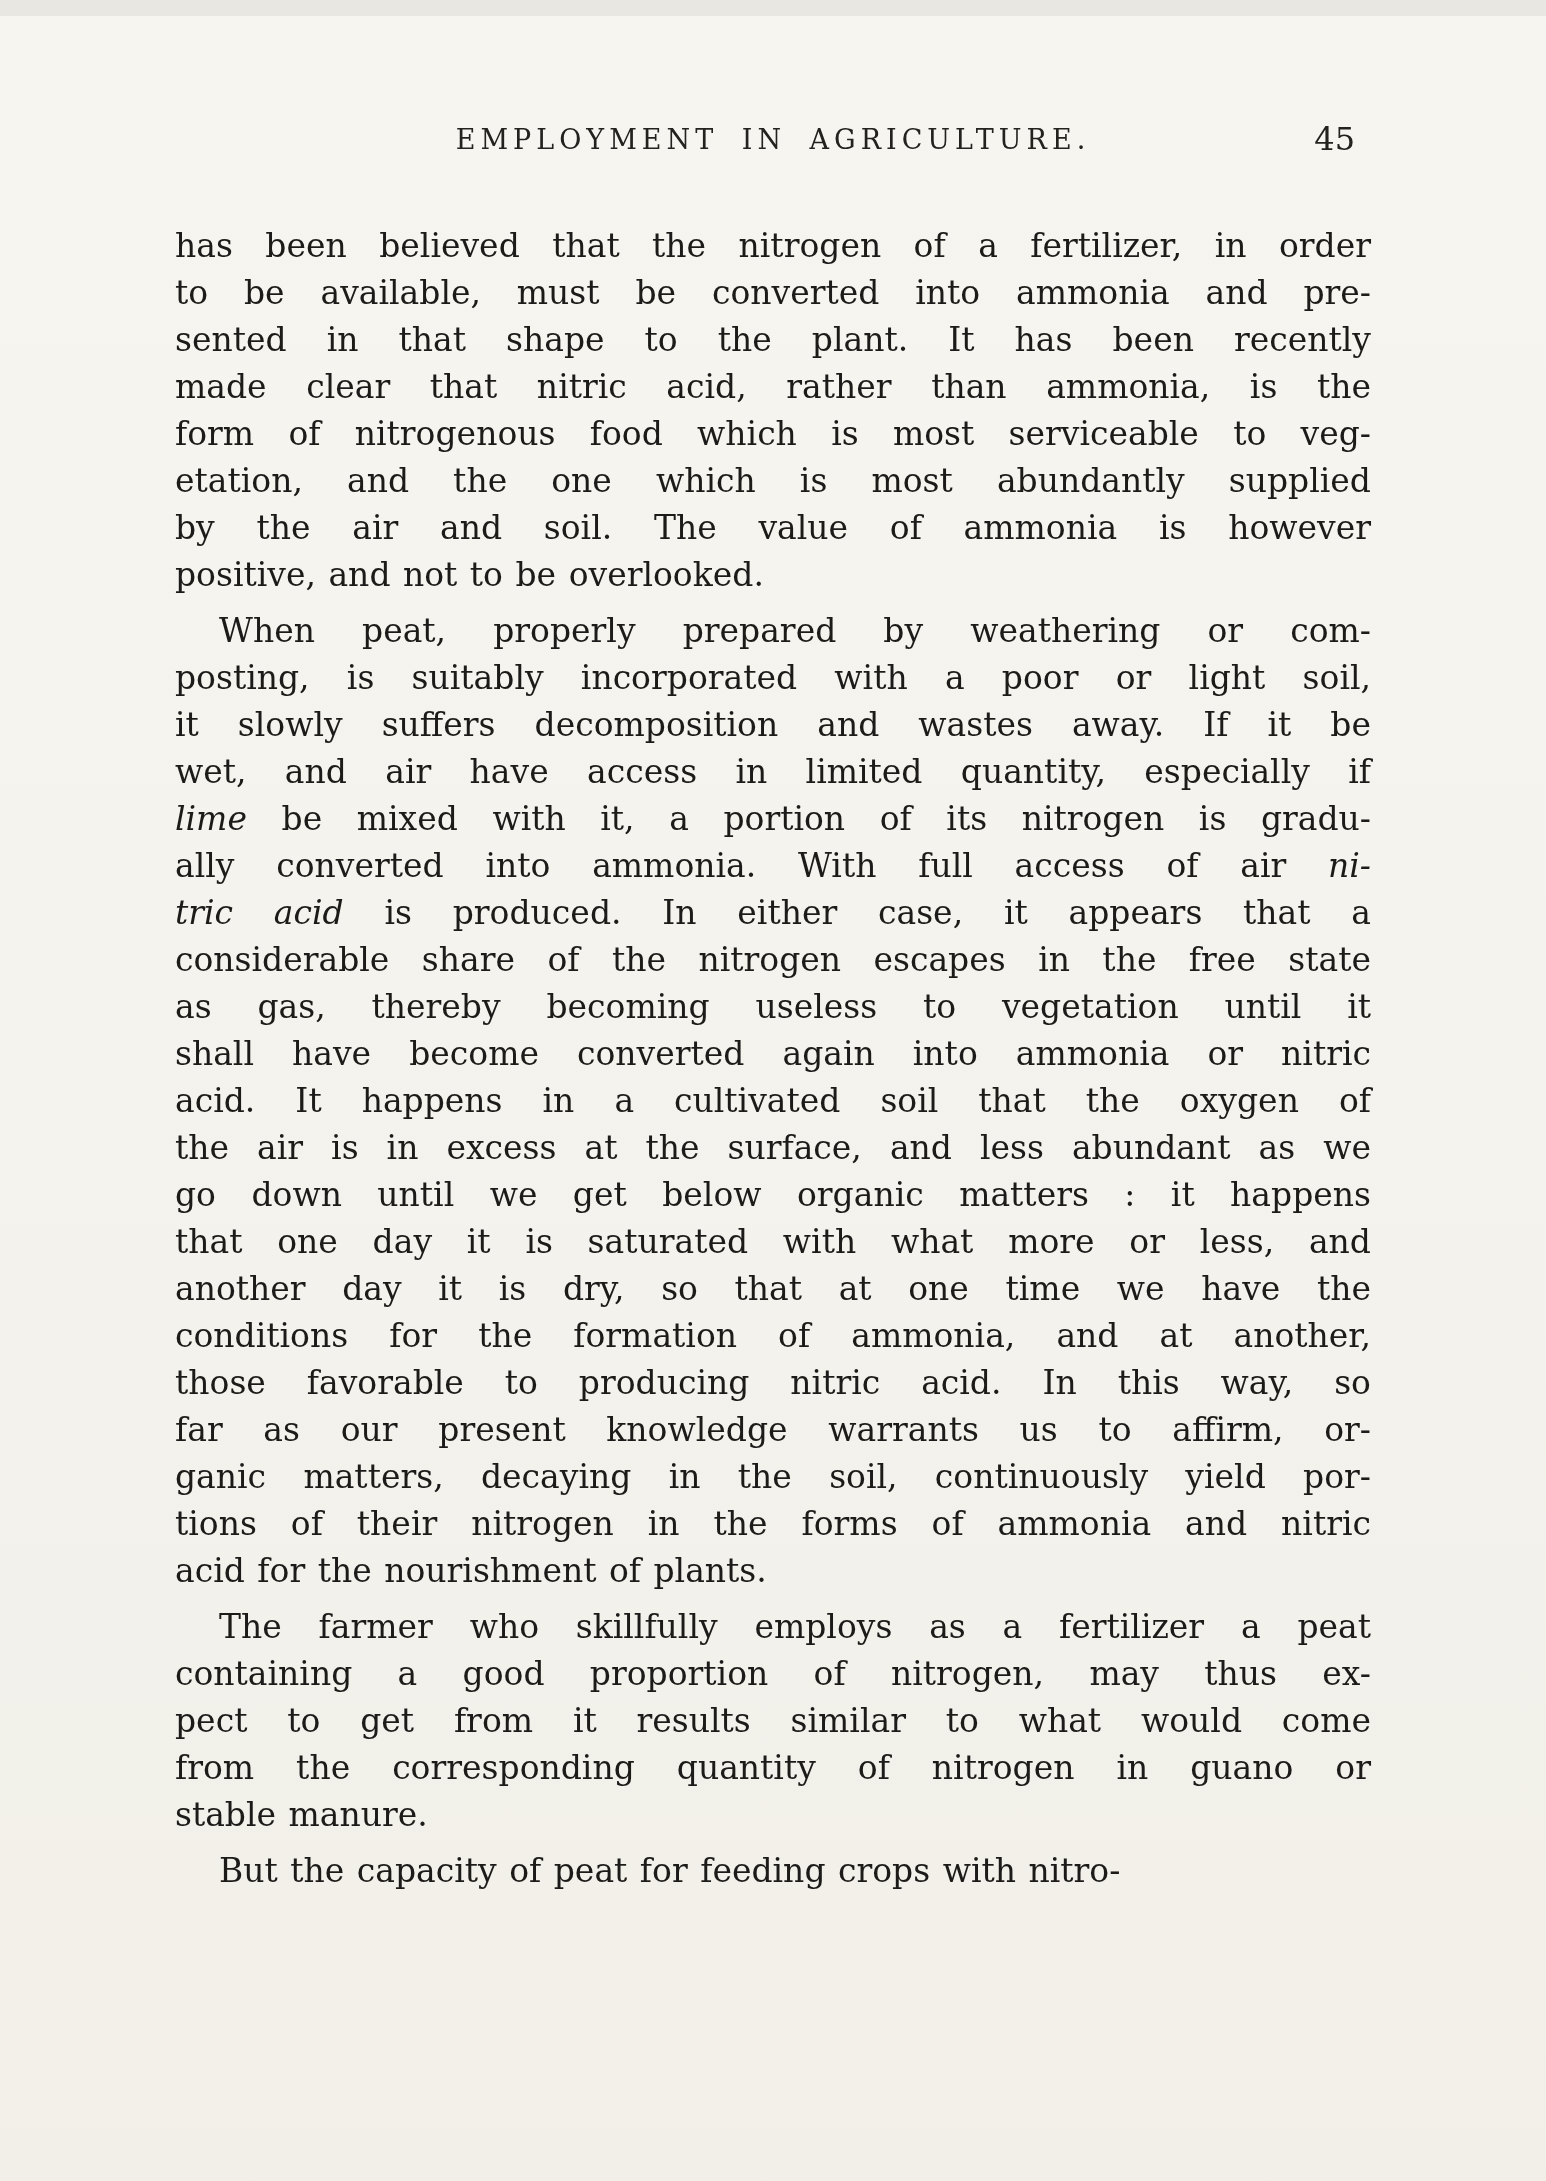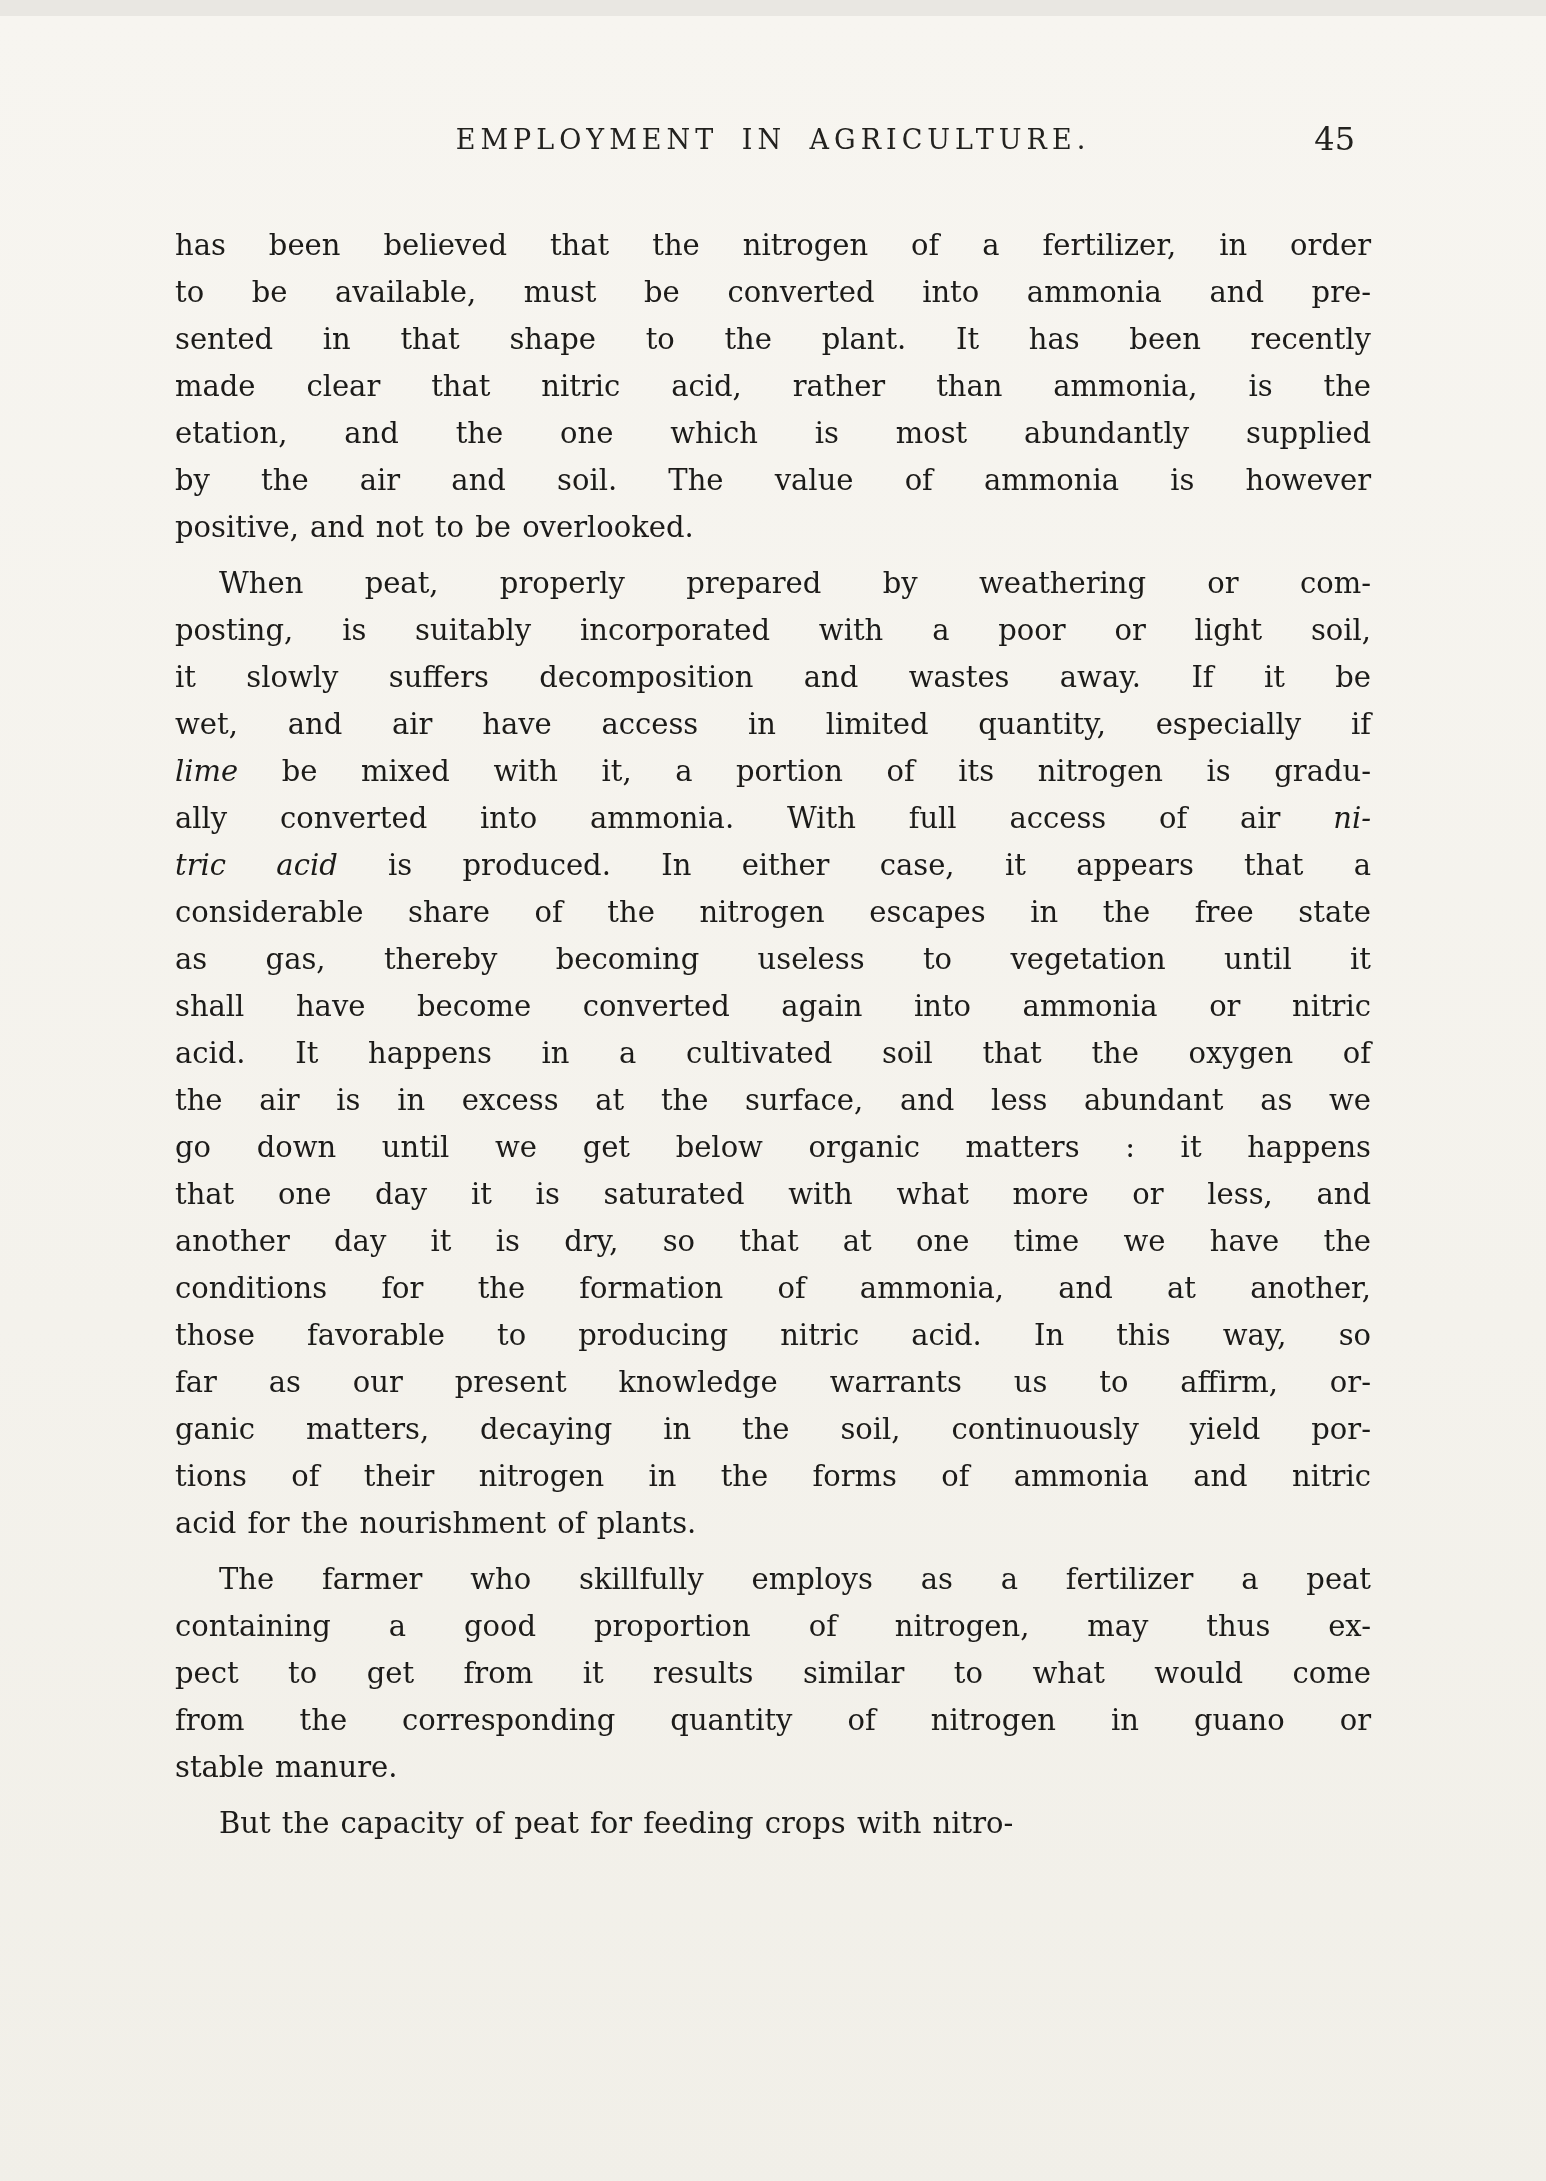--- a/index.html
+++ b/index.html
@@ -38,21 +38,21 @@
     color: #23221f;
   }
   .page-number {
     position: absolute;
     right: 16px;
     top: -4px;
     font-size: 32px;
     color: #23221f;
   }
   .body-text {
-    font-size: 29px;
+    font-size: 33px;
     line-height: 47px;
     word-spacing: 2px;
   }
   .paragraph {
     margin: 0 0 9px 0;
   }
   .line {
     text-align: justify;
     text-align-last: justify;
     white-space: normal;
@@ -75,20 +75,21 @@
     <div class="running-header">
       <div class="running-title">EMPLOYMENT IN AGRICULTURE.</div>
       <div class="page-number">45</div>
     </div>
     <div class="body-text">
         <div class="paragraph">
           <div class="line first"><span>has been believed that the nitrogen of a fertilizer, in order</span></div>
           <div class="line"><span>to be available, must be converted into ammonia and pre-</span></div>
           <div class="line"><span>sented in that shape to the plant. It has been recently</span></div>
           <div class="line"><span>made clear that nitric acid, rather than ammonia, is the</span></div>
+          <div class="line"><span>form of nitrogenous food which is most serviceable to veg-</span></div>
           <div class="line"><span>etation, and the one which is most abundantly supplied</span></div>
           <div class="line"><span>by the air and soil. The value of ammonia is however</span></div>
           <div class="line last"><span>positive, and not to be overlooked.</span></div>
         </div>
         <div class="paragraph indent">
           <div class="line first"><span>When peat, properly prepared by weathering or com-</span></div>
           <div class="line"><span>posting, is suitably incorporated with a poor or light soil,</span></div>
           <div class="line"><span>it slowly suffers decomposition and wastes away. If it be</span></div>
           <div class="line"><span>wet, and air have access in limited quantity, especially if</span></div>
           <div class="line"><i>lime</i><span> be mixed with it, a portion of its nitrogen is gradu-</span></div>

